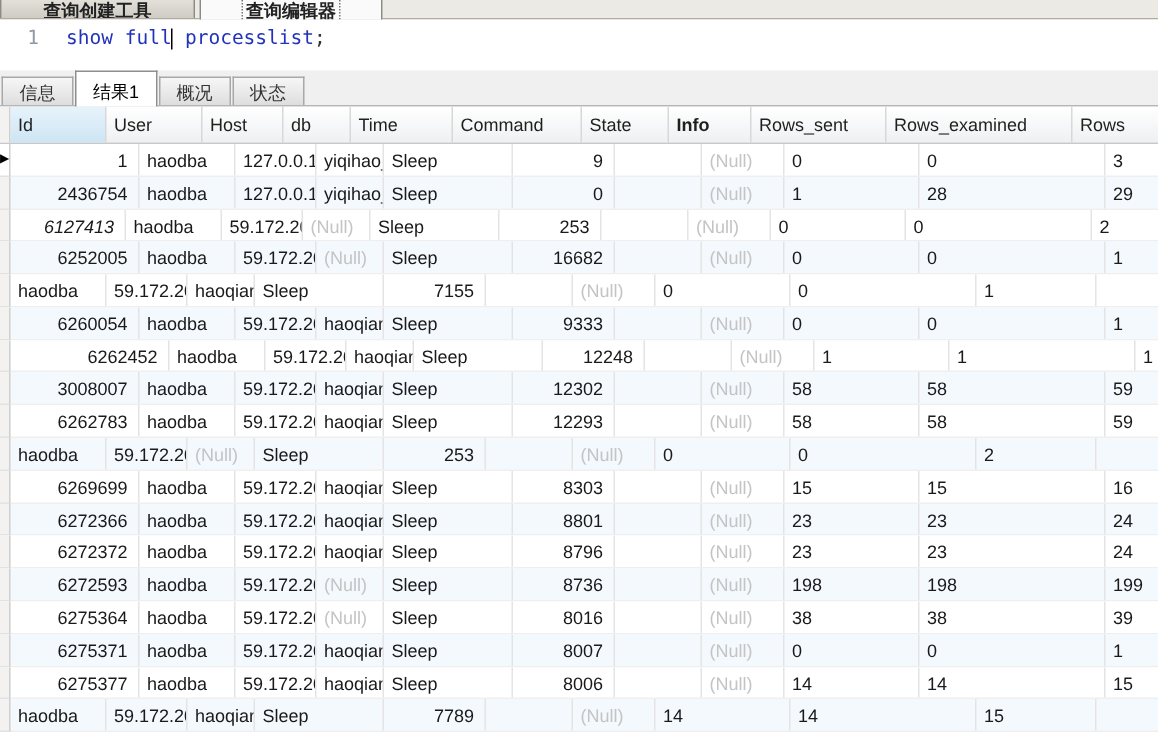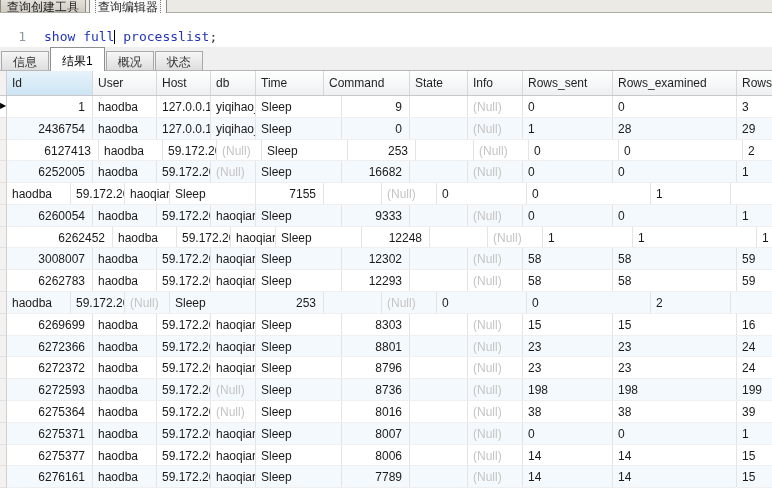--- a/index.html
+++ b/index.html
@@ -13,38 +13,39 @@
   .wtab-strip{
     position:absolute;left:0;top:0;width:772px;height:13px;
     background:#eceae5;border-bottom:1px solid #b0aca4;box-sizing:border-box;
     display:flex;align-items:flex-end;
   }
   .wtab{
     height:13px;margin-right:3px;box-sizing:border-box;
     border:1px solid #8e8a83;border-bottom:none;
     background:linear-gradient(#e3e0d9,#cfccc4);
     overflow:hidden;position:relative;z-index:1;
-    padding:0 6px;
+    padding:0 28px;
+    font-weight:bold;
   }
   .wtab.active{
     background:#fafafa;height:14px;margin-bottom:-1px;z-index:2;
   }
   .wtab-label{
     display:inline-block;margin-top:-7px;font-size:12px;color:#222;
     white-space:nowrap;
   }
   .wtab.active .wtab-label{outline:1px dotted #777;padding:0 2px;}
   
   .editor{
     position:absolute;left:0;top:13px;width:772px;height:34px;
     background:#ffffff;
     font-family:"DejaVu Sans Mono","Liberation Mono",monospace;
     font-size:13px;white-space:pre;
   }
-  .editor-line{position:absolute;left:0;top:16px;width:100%;}
+  .editor-line{position:absolute;left:0;top:5px;width:100%;}
   .ln{
     display:inline-block;width:26px;text-align:right;color:#9097a5;
     margin-right:18px;
   }
   .kw{color:#2233bb;}
   .punct{color:#333333;}
   .caret{
     display:inline-block;width:1px;height:14px;background:#000;
     vertical-align:text-bottom;
   }
@@ -116,28 +117,28 @@
 <div class="rtab-strip" id="rtabs">
     <div class="rtab">信息</div>
     <div class="rtab active">结果1</div>
     <div class="rtab">概况</div>
     <div class="rtab">状态</div>
   </div>
 
 <div class="grid">
   <div class="grid-header" id="ghead">
       <div class="hcell gutter"></div>
-      <div class="hcell hl" style="width: 86px; text-align: left;">Id</div>
+      <div class="hcell hl" style="width: 64px; text-align: left;">Id</div>
       <div class="hcell" style="width: 64px;">User</div>
       <div class="hcell" style="width: 54px;">Host</div>
       <div class="hcell" style="width: 45px;">db</div>
       <div class="hcell" style="width: 68px; text-align: left;">Time</div>
       <div class="hcell" style="width: 86px;">Command</div>
       <div class="hcell" style="width: 58px;">State</div>
-      <div class="hcell" style="width: 55px;">Info</div>
+      <div class="hcell" style="width: 55px; font-weight: bold;">Info</div>
       <div class="hcell" style="width: 90px;">Rows_sent</div>
       <div class="hcell" style="width: 124px;">Rows_examined</div>
       <div class="hcell" style="width: 80px;">Rows</div>
     </div>
   <div class="grid-body" id="gbody">
       <div class="row current">
         <div class="gcell">
           <span class="arrow">▶</span>
         </div>
         <div class="cell r" style="width: 86px;">1</div>
@@ -161,21 +162,21 @@
         <div class="cell" style="width: 86px;">Sleep</div>
         <div class="cell r" style="width: 68px;">0</div>
         <div class="cell" style="width: 58px;"></div>
         <div class="cell null" style="width: 55px;">(Null)</div>
         <div class="cell" style="width: 90px;">1</div>
         <div class="cell" style="width: 124px;">28</div>
         <div class="cell" style="width: 80px;">29</div>
       </div>
       <div class="row">
         <div class="gcell"></div>
-        <div class="cell r" style="width: 92px;">6127413</div>
+        <div class="cell r" style="width: 77px; font-style: italic;">6127413</div>
         <div class="cell" style="width: 64px;">haodba</div>
         <div class="cell" style="width: 54px;">59.172.20</div>
         <div class="cell null" style="width: 45px;">(Null)</div>
         <div class="cell" style="width: 86px;">Sleep</div>
         <div class="cell r" style="width: 68px;">253</div>
         <div class="cell" style="width: 58px;"></div>
         <div class="cell null" style="width: 55px;">(Null)</div>
         <div class="cell" style="width: 90px;">0</div>
         <div class="cell" style="width: 124px;">0</div>
         <div class="cell" style="width: 80px;">2</div>
@@ -369,21 +370,20 @@
         <div class="cell" style="width: 86px;">Sleep</div>
         <div class="cell r" style="width: 68px;">8006</div>
         <div class="cell" style="width: 58px;"></div>
         <div class="cell null" style="width: 55px;">(Null)</div>
         <div class="cell" style="width: 90px;">14</div>
         <div class="cell" style="width: 124px;">14</div>
         <div class="cell" style="width: 80px;">15</div>
       </div>
       <div class="row alt">
         <div class="gcell"></div>
-        <div class="cell r" style="width: 86px;">6276161</div>
         <div class="cell" style="width: 64px;">haodba</div>
         <div class="cell" style="width: 54px;">59.172.20</div>
         <div class="cell" style="width: 45px;">haoqiar</div>
         <div class="cell" style="width: 86px;">Sleep</div>
         <div class="cell r" style="width: 68px;">7789</div>
         <div class="cell" style="width: 58px;"></div>
         <div class="cell null" style="width: 55px;">(Null)</div>
         <div class="cell" style="width: 90px;">14</div>
         <div class="cell" style="width: 124px;">14</div>
         <div class="cell" style="width: 80px;">15</div>

